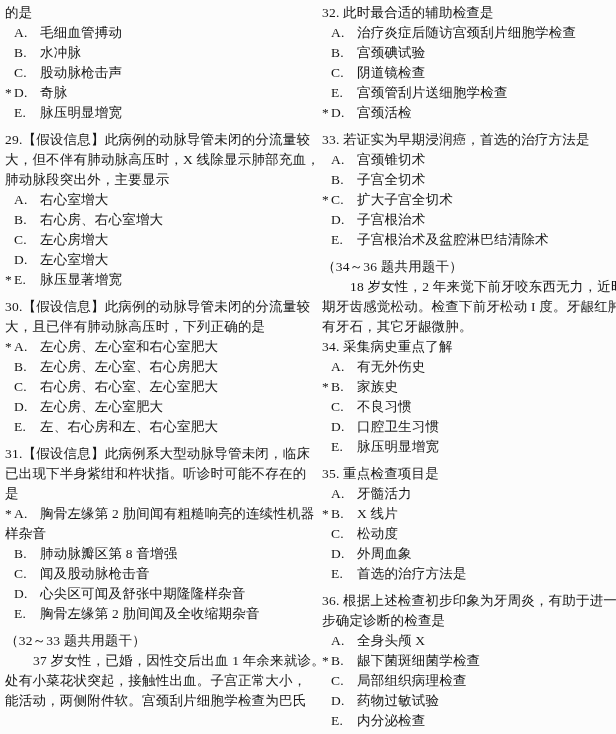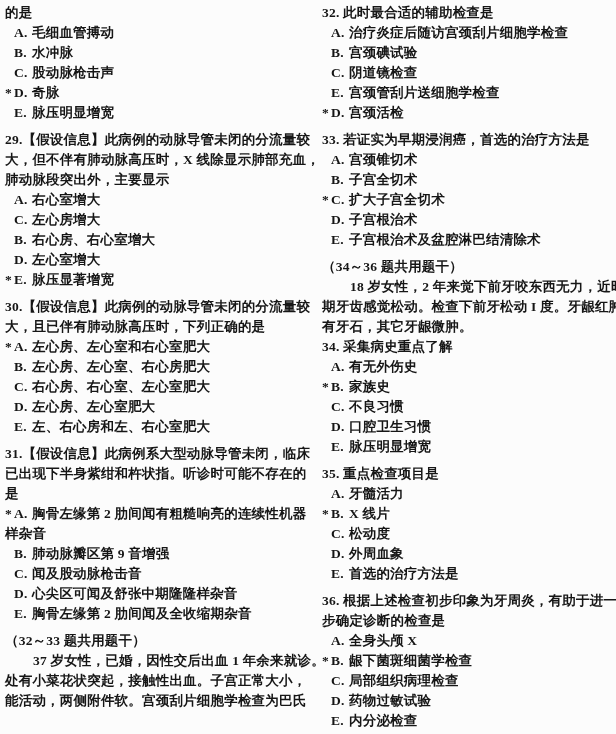--- a/index.html
+++ b/index.html
@@ -14,21 +14,20 @@
     font-family: "Liberation Serif", "DejaVu Serif", serif;
     background: #fcfcfc;
     color: #161616;
   }
   .page {
     box-sizing: border-box;
     width: 616px;
     height: 734px;
     padding: 3px 4px 8px 5px;
     display: flex;
-    font-weight: bold;
   }
   .col {
     width: 300px;
     flex: 0 0 300px;
   }
   .col.right {
     margin-left: 17px;
     flex: 0 0 294px;
     width: 294px;
   }
@@ -53,58 +52,59 @@
   .opt .star {
     display: inline-block;
     width: 9px;
     text-align: left;
   }
   .opt .opt-label {
     display: inline-block;
     min-width: 18px;
   }
   .opt .opt-text {
+    margin-left: 8px;
     text-align: right;
   }
 </style>
 </head>
 <body>
 
 <div class="page">
   <div class="col left">
       <div class="line flush">的是</div>
       <div class="line opt"><span class="star"></span><span class="opt-label">A.</span><span class="opt-text">毛细血管搏动</span></div>
       <div class="line opt"><span class="star"></span><span class="opt-label">B.</span><span class="opt-text">水冲脉</span></div>
       <div class="line opt"><span class="star"></span><span class="opt-label">C.</span><span class="opt-text">股动脉枪击声</span></div>
       <div class="line opt"><span class="star">*</span><span class="opt-label">D.</span><span class="opt-text">奇脉</span></div>
       <div class="line opt"><span class="star"></span><span class="opt-label">E.</span><span class="opt-text">脉压明显增宽</span></div>
       <div class="gap"></div>
       <div class="line flush">29.【假设信息】此病例的动脉导管未闭的分流量较</div>
       <div class="line flush">大，但不伴有肺动脉高压时，X 线除显示肺部充血，</div>
       <div class="line flush">肺动脉段突出外，主要显示</div>
       <div class="line opt"><span class="star"></span><span class="opt-label">A.</span><span class="opt-text">右心室增大</span></div>
+      <div class="line opt"><span class="star"></span><span class="opt-label">B.</span><span class="opt-text">右心房、右心室增大</span></div>
       <div class="line opt"><span class="star"></span><span class="opt-label">C.</span><span class="opt-text">左心房增大</span></div>
-      <div class="line opt"><span class="star"></span><span class="opt-label">B.</span><span class="opt-text">右心房、右心室增大</span></div>
       <div class="line opt"><span class="star"></span><span class="opt-label">D.</span><span class="opt-text">左心室增大</span></div>
       <div class="line opt"><span class="star">*</span><span class="opt-label">E.</span><span class="opt-text">脉压显著增宽</span></div>
       <div class="gap"></div>
       <div class="line flush">30.【假设信息】此病例的动脉导管未闭的分流量较</div>
       <div class="line flush">大，且已伴有肺动脉高压时，下列正确的是</div>
       <div class="line opt"><span class="star">*</span><span class="opt-label">A.</span><span class="opt-text">左心房、左心室和右心室肥大</span></div>
       <div class="line opt"><span class="star"></span><span class="opt-label">B.</span><span class="opt-text">左心房、左心室、右心房肥大</span></div>
       <div class="line opt"><span class="star"></span><span class="opt-label">C.</span><span class="opt-text">右心房、右心室、左心室肥大</span></div>
       <div class="line opt"><span class="star"></span><span class="opt-label">D.</span><span class="opt-text">左心房、左心室肥大</span></div>
       <div class="line opt"><span class="star"></span><span class="opt-label">E.</span><span class="opt-text">左、右心房和左、右心室肥大</span></div>
       <div class="gap"></div>
       <div class="line flush">31.【假设信息】此病例系大型动脉导管未闭，临床</div>
       <div class="line flush">已出现下半身紫绀和杵状指。听诊时可能不存在的</div>
       <div class="line flush">是</div>
       <div class="line opt"><span class="star">*</span><span class="opt-label">A.</span><span class="opt-text">胸骨左缘第 2 肋间闻有粗糙响亮的连续性机器</span></div>
       <div class="line flush">样杂音</div>
-      <div class="line opt"><span class="star"></span><span class="opt-label">B.</span><span class="opt-text">肺动脉瓣区第 9 音增强</span></div>
+      <div class="line opt"><span class="star"></span><span class="opt-label">B.</span><span class="opt-text">肺动脉瓣区第 8 音增强</span></div>
       <div class="line opt"><span class="star"></span><span class="opt-label">C.</span><span class="opt-text">闻及股动脉枪击音</span></div>
       <div class="line opt"><span class="star"></span><span class="opt-label">D.</span><span class="opt-text">心尖区可闻及舒张中期隆隆样杂音</span></div>
       <div class="line opt"><span class="star"></span><span class="opt-label">E.</span><span class="opt-text">胸骨左缘第 2 肋间闻及全收缩期杂音</span></div>
       <div class="gap"></div>
       <div class="line flush">（32～33 题共用题干）</div>
       <div class="line stem-first">37 岁女性，已婚，因性交后出血 1 年余来就诊。</div>
       <div class="line flush">处有小菜花状突起，接触性出血。子宫正常大小，</div>
       <div class="line flush">能活动，两侧附件软。宫颈刮片细胞学检查为巴氏</div>
     </div>
   <div class="col right">

